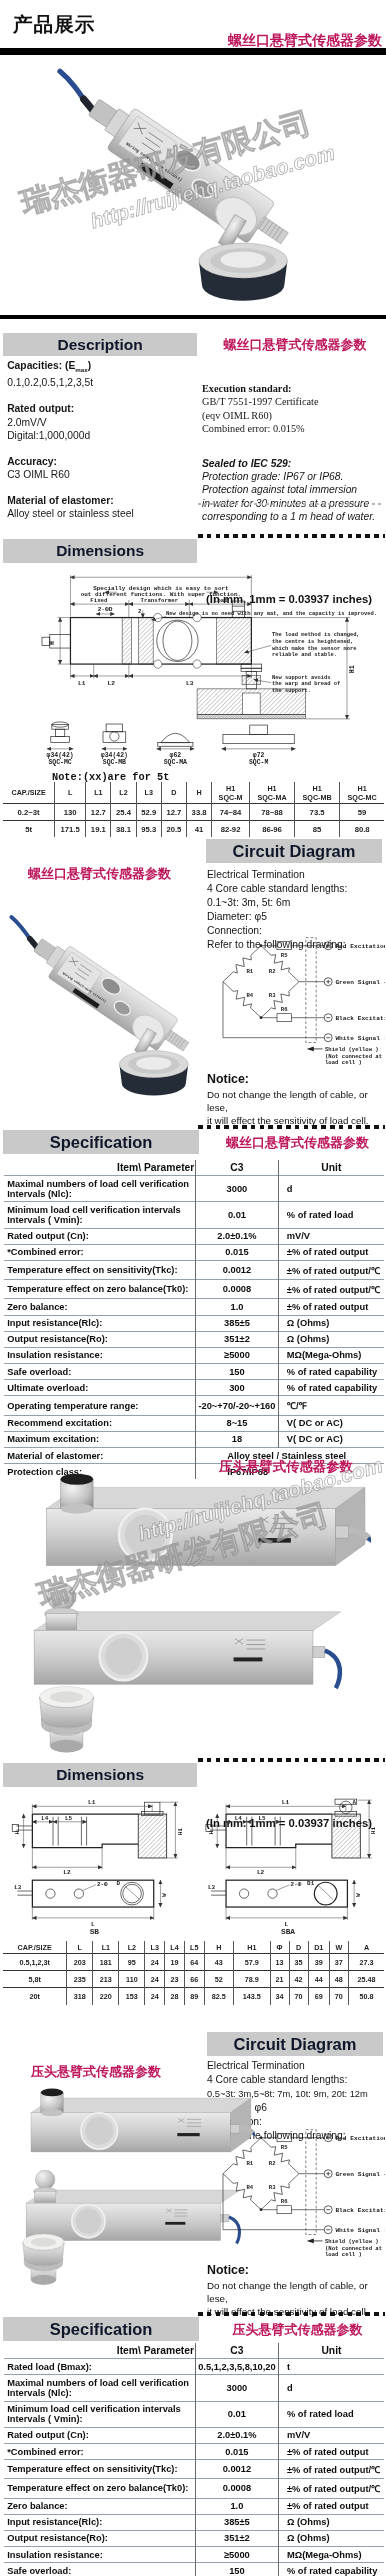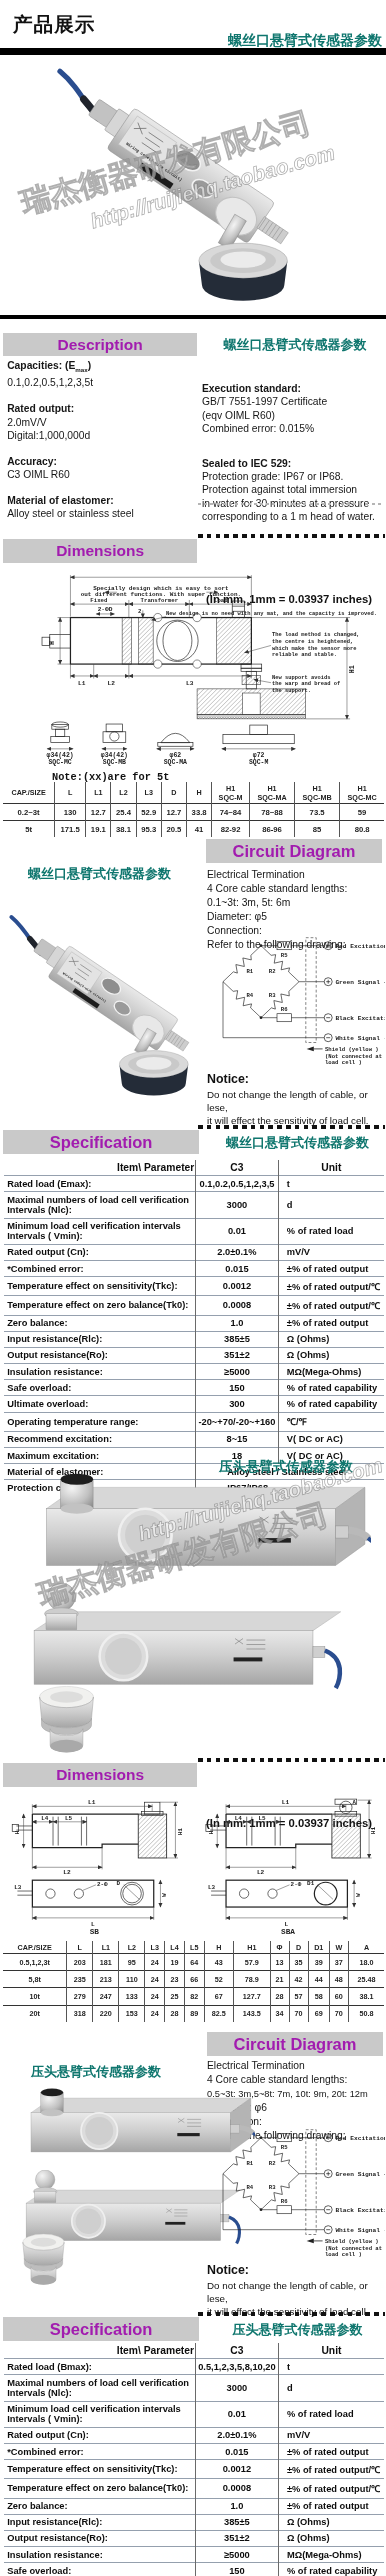--- a/index.html
+++ b/index.html
@@ -3,22 +3,22 @@
 <meta charset="utf-8">
 <style>
   html,body{margin:0;padding:0;background:#fff;}
   body{font-family:"Liberation Sans",sans-serif;color:#111;}
   #page{position:relative;width:386px;height:2645px;background:#fff;overflow:hidden;margin:0 auto;}
   .abs{position:absolute;}
   .pg-header{top:11px;left:13px;font-size:19.6px;font-weight:700;letter-spacing:1px;}
   .rule1{top:48px;left:0;width:386px;height:6.7px;background:#000;}
   .rule2{top:315px;left:0;width:386px;height:4.1px;background:#000;}
   .gray-box{background:#c9c9c9;display:flex;align-items:center;justify-content:center;
-    font-weight:700;font-size:15.5px;color:#a21caf;}
-  .cn-title{font-weight:700;font-size:13px;color:#0f766e;white-space:nowrap;}
+    font-weight:700;font-size:15.5px;color:#0f172a;}
+  .cn-title{font-weight:700;font-size:13px;color:#be185d;white-space:nowrap;}
   .dotted{height:3.6px;background:repeating-linear-gradient(90deg,#111 0 4.6px,transparent 4.6px 8.8px);}
   .dotted-light{height:1.5px;background:repeating-linear-gradient(90deg,#b5b5b5 0 3.1px,transparent 3.1px 6.2px);}
   .desc-col{font-size:10.3px;line-height:13.4px;color:#161616;}
   .desc-col p{margin:0 0 13.4px 0;}
   .desc-col .lbl{font-weight:700;}
   sub{font-size:6.2px;}
   .unit-note{font-weight:700;font-size:11.3px;margin-top:48px;}
   .note-line{font-family:"Liberation Mono",monospace;font-weight:700;font-size:10.3px;}
   table{border-collapse:collapse;}
   
@@ -134,25 +134,25 @@
     <p style="margin-top:12.4px;margin-bottom:0;"><span class="lbl">Rated output:</span><br>
       <span>2.0mV/V</span><br>
       <span>Digital:1,000,000d</span></p>
     <p style="margin-top:12.4px;margin-bottom:0;"><span class="lbl">Accuracy:</span><br>
       <span>C3 OIML R60</span></p>
     <p style="margin-top:12.4px;margin-bottom:0;"><span class="lbl">Material of elastomer:</span><br>
       <span>Alloy steel or stainless steel</span></p>
   </div>
 
   <div class="abs desc-col" style="top:382px;left:202px;width:183px;">
-    <p style="margin-bottom:12px;"><span class="lbl">Execution standard:</span><br>
+    <p style="margin-bottom:12px;font-family:Liberation Serif, serif;"><span class="lbl">Execution standard:</span><br>
       <span>GB/T 7551-1997 Certificate</span><br>
       <span>(eqv OIML R60)</span><br>
       <span>Combined error: 0.015%</span></p>
-    <p style="margin-top:21px;margin-bottom:0;"><span class="lbl">Sealed to IEC 529:</span><br>
+    <p style="margin-top:21px;margin-bottom:0;font-style:italic;"><span class="lbl">Sealed to IEC 529:</span><br>
       <span>Protection grade: IP67 or IP68.</span><br>
       <span>Protection against total immersion</span><br>
       <span>in water for 30 minutes at a pressure</span><br>
       <span>corresponding to a 1 m head of water.</span></p>
   </div>
 
   <div class="abs dotted-light" style="top:503px;left:198px;width:185px;"></div>
 
   <div class="abs dotted" style="top:534px;left:198px;width:187px;"></div>
   <div class="abs gray-box" style="top:539px;left:3.1px;width:194px;height:24px;">
@@ -434,25 +434,20 @@
 
   <table class="abs spec-table" style="top:1160px;left:4.1px;">
       <thead>
         <tr>
           <th>Item\ Parameter</th>
           <th>C3</th>
           <th>Unit</th>
         </tr>
       </thead>
       <tbody>
-        <tr>
-          <td>Rated load (Emax):</td>
-          <td>0.1,0.2,0.5,1,2,3,5</td>
-          <td>t</td>
-        </tr>
         <tr>
           <td>Maximal numbers of load cell verification
 Intervals  (Nlc):</td>
           <td>3000</td>
           <td>d</td>
         </tr>
         <tr>
           <td>Minimum load cell verification intervals
 Intervals ( Vmin):</td>
           <td>0.01</td>
@@ -739,53 +734,37 @@
           <td>95</td>
           <td>24</td>
           <td>19</td>
           <td>64</td>
           <td>43</td>
           <td>57.9</td>
           <td>13</td>
           <td>35</td>
           <td>39</td>
           <td>37</td>
-          <td>18.0</td>
+          <td>27.3</td>
         </tr>
         <tr>
           <td>5,8t</td>
           <td>235</td>
           <td>213</td>
           <td>110</td>
           <td>24</td>
           <td>23</td>
           <td>66</td>
           <td>52</td>
           <td>78.9</td>
           <td>21</td>
           <td>42</td>
           <td>44</td>
           <td>48</td>
           <td>25.48</td>
-        </tr>
-        <tr>
-          <td>10t</td>
-          <td>279</td>
-          <td>247</td>
-          <td>133</td>
-          <td>24</td>
-          <td>25</td>
-          <td>82</td>
-          <td>67</td>
-          <td>127.7</td>
-          <td>28</td>
-          <td>57</td>
-          <td>58</td>
-          <td>60</td>
-          <td>38.1</td>
         </tr>
         <tr>
           <td>20t</td>
           <td>318</td>
           <td>220</td>
           <td>153</td>
           <td>24</td>
           <td>28</td>
           <td>89</td>
           <td>82.5</td>

